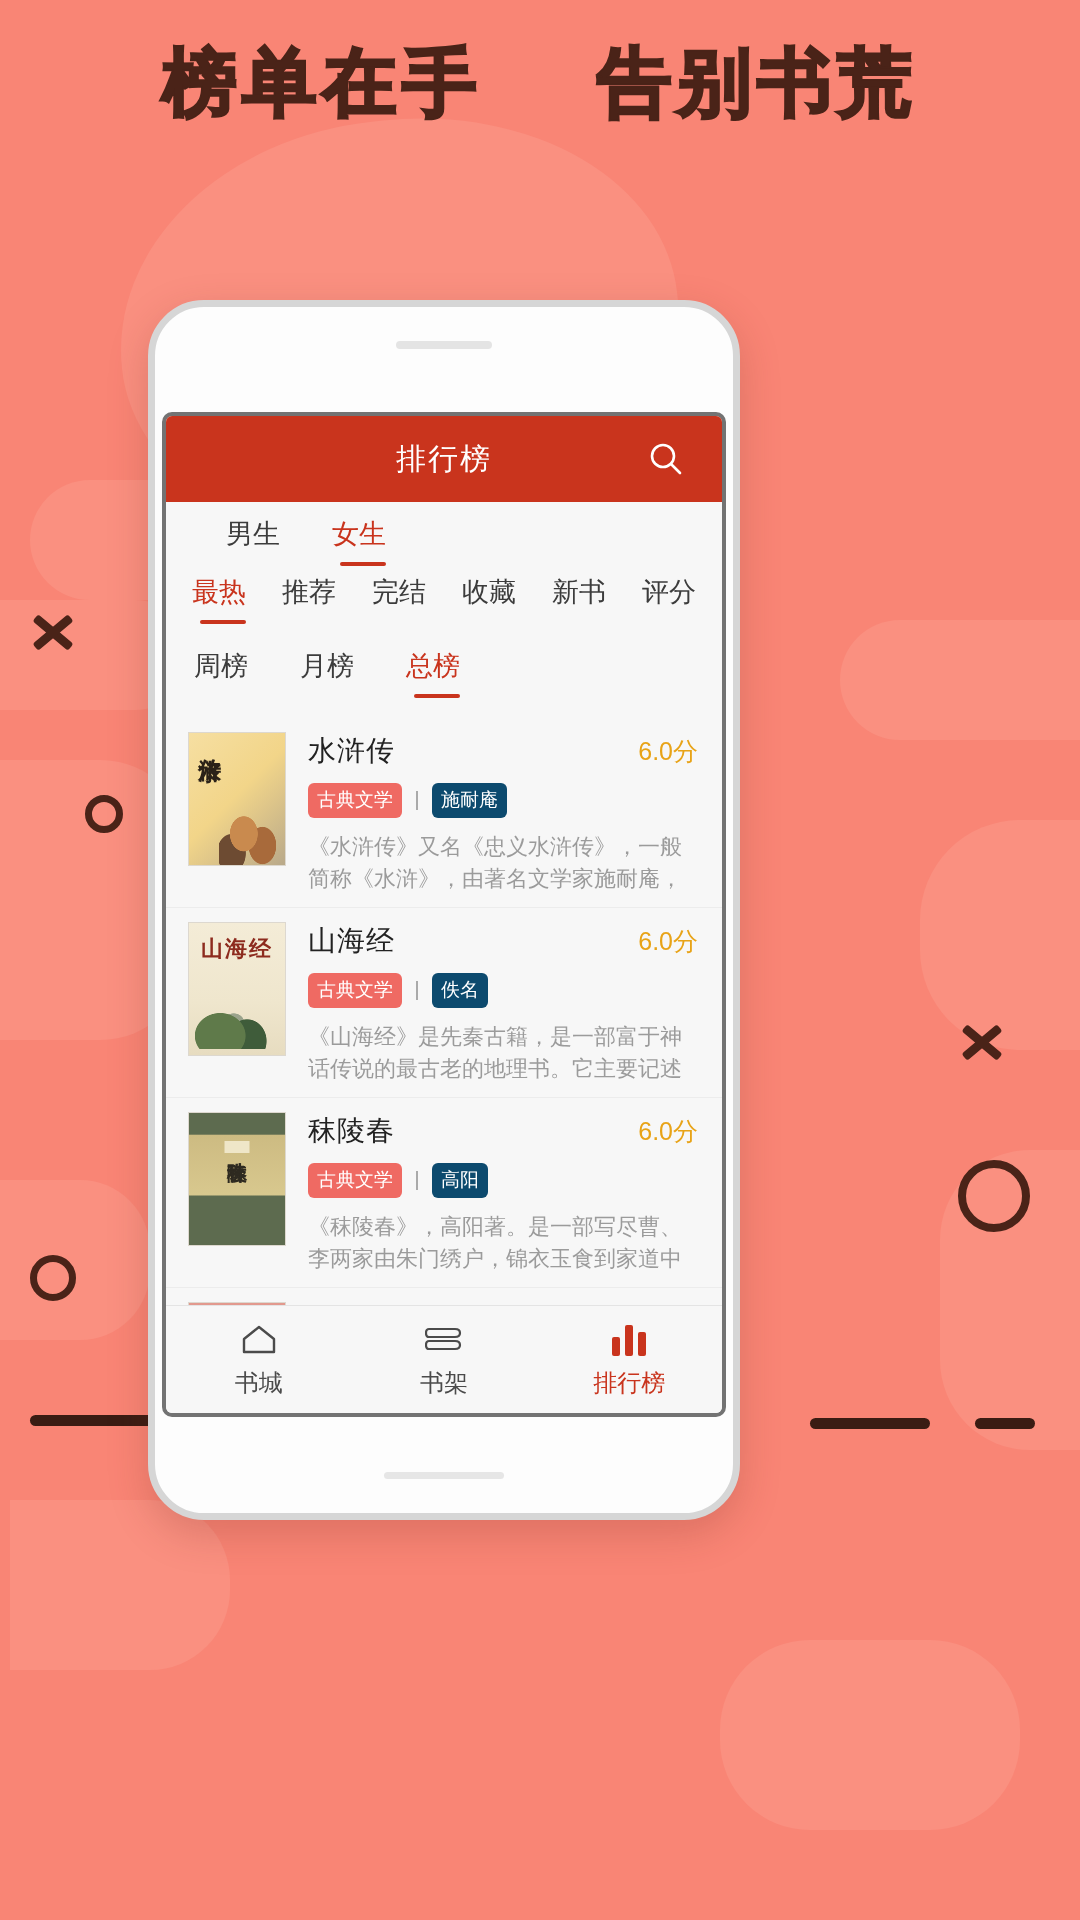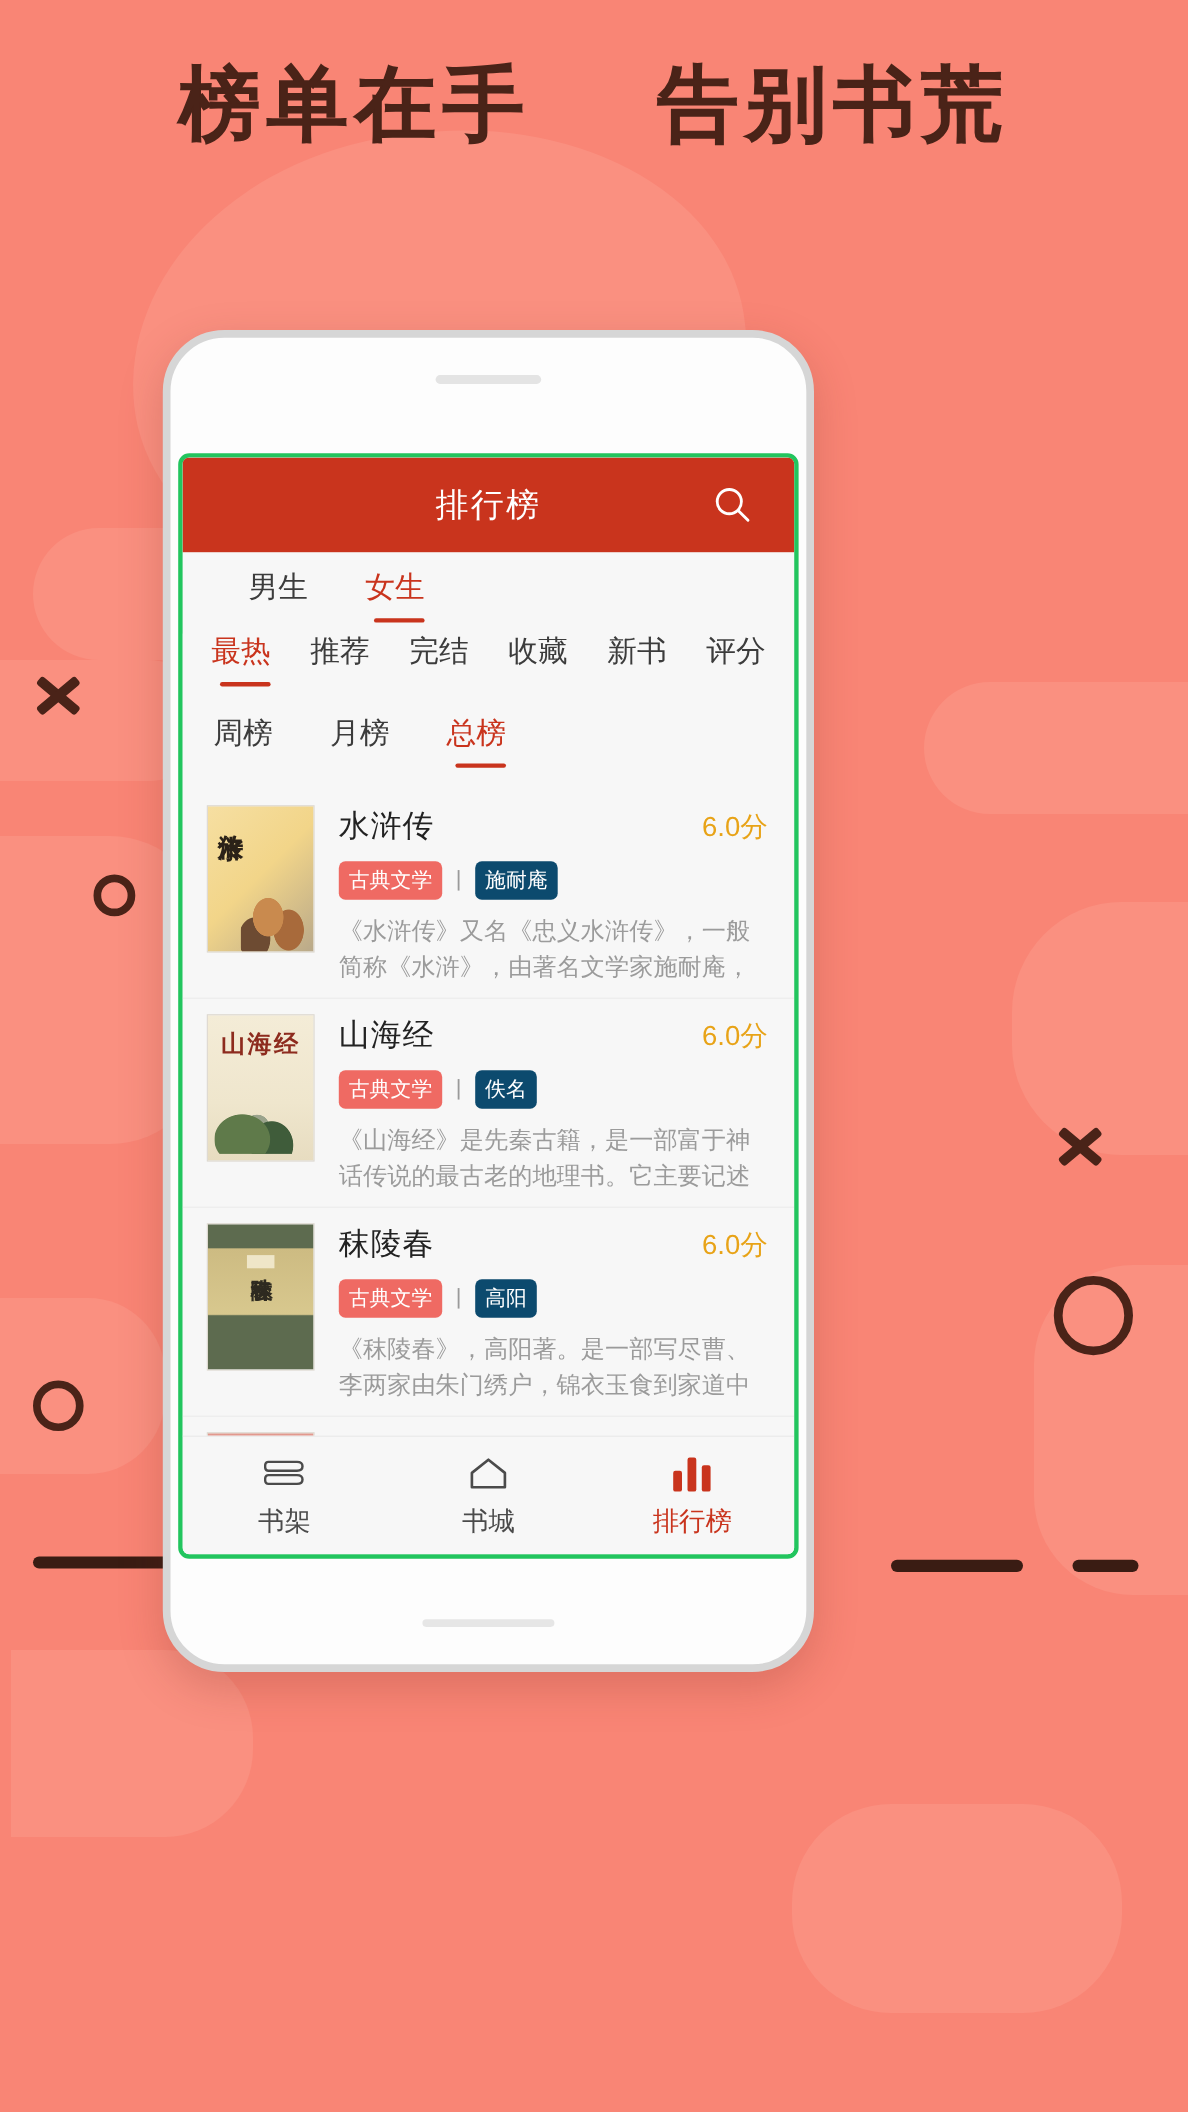--- a/index.html
+++ b/index.html
@@ -80,24 +80,24 @@
     color:#4a2318;
     letter-spacing:18px;
     line-height:1.05;
     margin-top:38px;
     -webkit-text-stroke:11px #ffffff;
     paint-order:stroke fill;
     text-shadow:9px 10px 0 rgba(180,70,55,0.42);
   }
   .subline {
     font-size:74px;
-    font-weight:normal;
+    font-weight:bold;
     color:#4a2318;
     letter-spacing:6px;
-    margin-top:46px;
+    margin-top:34px;
     -webkit-text-stroke:3px #4a2318;
     paint-order:stroke fill;
   }
   .subline .gap { display:inline-block; width:62px; }
 
   
   .phone {
     position:absolute;
     left:148px; top:300px;
     width:592px; height:1220px;
@@ -112,21 +112,21 @@
   }
   .home-ind {
     position:absolute; left:50%; bottom:34px; transform:translateX(-50%);
     width:120px; height:7px; border-radius:4px; background:#e6e6e6;
   }
 
   .screen {
     position:absolute; left:7px; top:105px;
     width:564px; height:1005px;
     background:#f7f7f7;
-    border:4px solid #22c55e;
+    border:4px solid #737373;
     border-radius:10px;
     overflow:hidden;
     display:flex; flex-direction:column;
   }
 
   
   .appbar {
     height:86px; background:#c9341d;
     display:flex; align-items:center; justify-content:center;
     position:relative; flex:none;
@@ -409,33 +409,33 @@
 
         </div>
       </div>
 
     </div>
 
     <div class="bottomnav">
       <div class="navitem">
         <span class="navicon">
           <svg width="38" height="34" viewBox="0 0 38 34" fill="none" aria-hidden="true">
+            <path d="M4 16 L19 4 L34 16 V29 H4 Z" stroke="#4b4b4b" stroke-width="2.4" stroke-linejoin="round" fill="none"></path>
+          </svg>
+        </span>
+        <span>书城</span>
+      </div>
+      <div class="navitem">
+        <span class="navicon">
+          <svg width="38" height="34" viewBox="0 0 38 34" fill="none" aria-hidden="true">
             <path d="M4 6 H30 q5 0 5 4 t-5 4 H4 q-3 0 -3 -4 t3 -4 Z" stroke="#4b4b4b" stroke-width="2.2" fill="none"></path>
             <path d="M4 18 H30 q5 0 5 4 t-5 4 H4 q-3 0 -3 -4 t3 -4 Z" stroke="#4b4b4b" stroke-width="2.2" fill="none"></path>
           </svg>
         </span>
         <span>书架</span>
-      </div>
-      <div class="navitem">
-        <span class="navicon">
-          <svg width="38" height="34" viewBox="0 0 38 34" fill="none" aria-hidden="true">
-            <path d="M4 16 L19 4 L34 16 V29 H4 Z" stroke="#4b4b4b" stroke-width="2.4" stroke-linejoin="round" fill="none"></path>
-          </svg>
-        </span>
-        <span>书城</span>
       </div>
       <div class="navitem active">
         <span class="navicon">
           <span class="bars">
             <span style="height:19px"></span>
               <span style="height:31px"></span>
               <span style="height:24px"></span>
           </span>
         </span>
         <span>排行榜</span>

